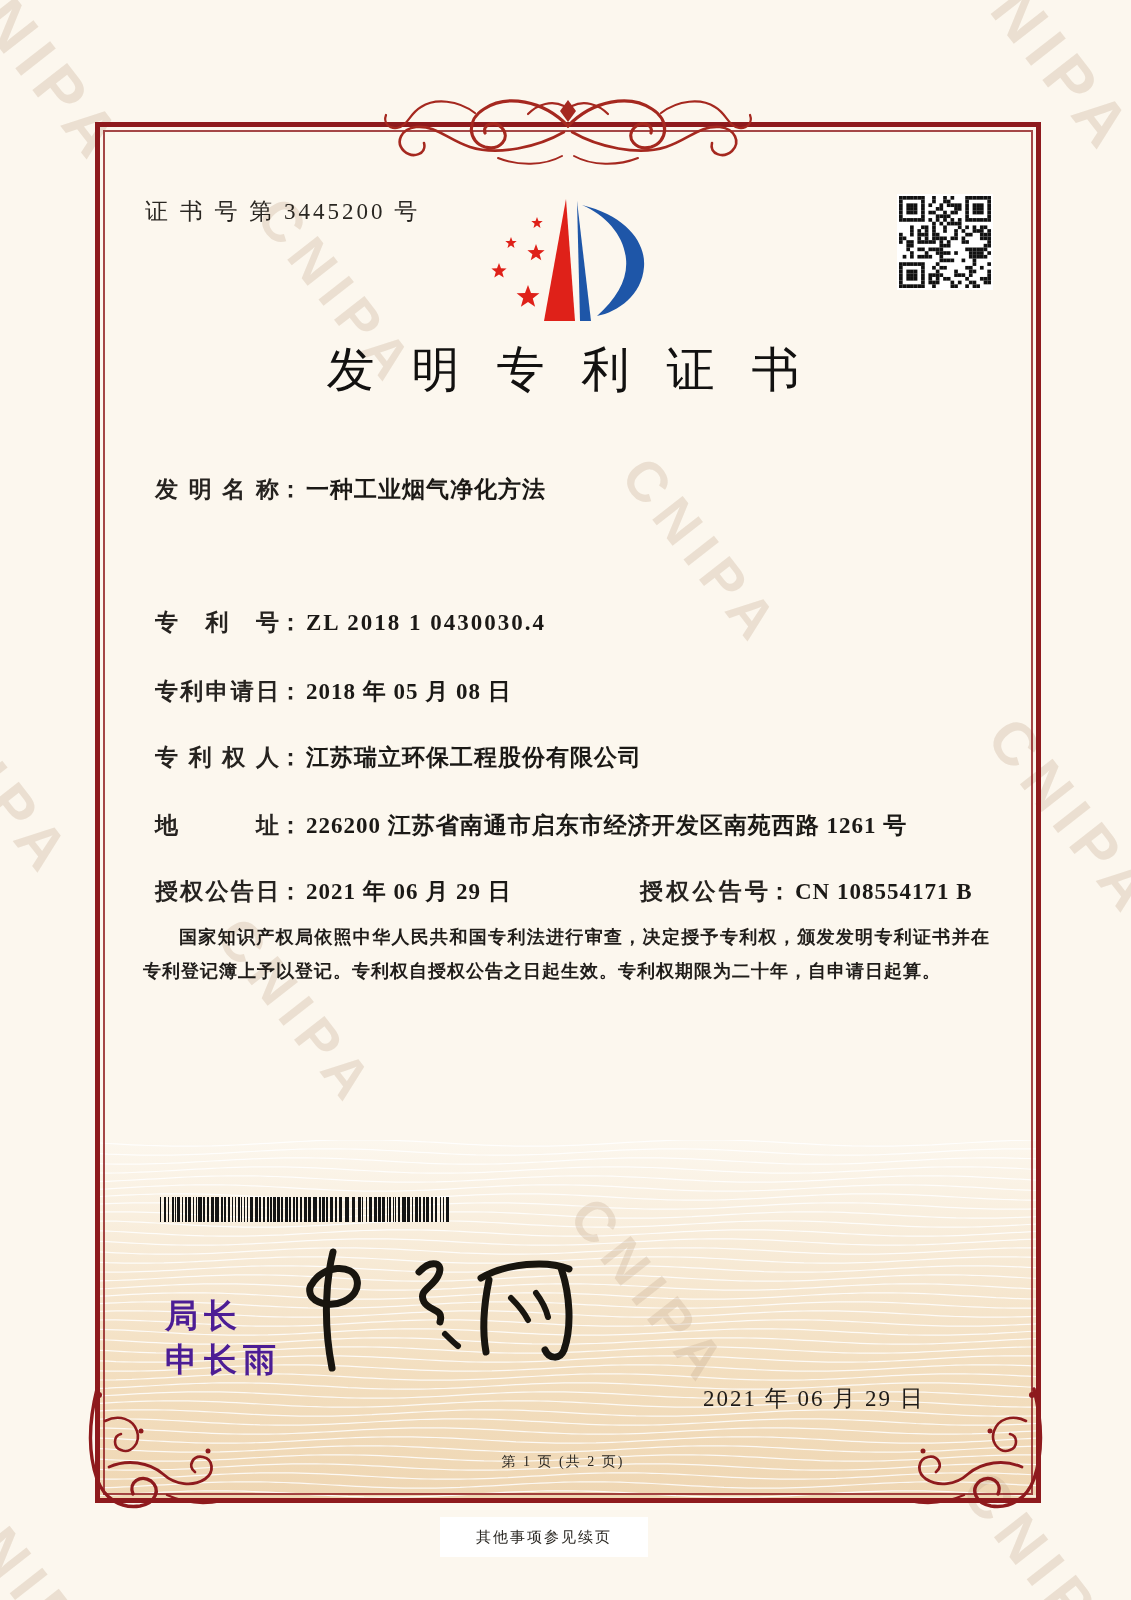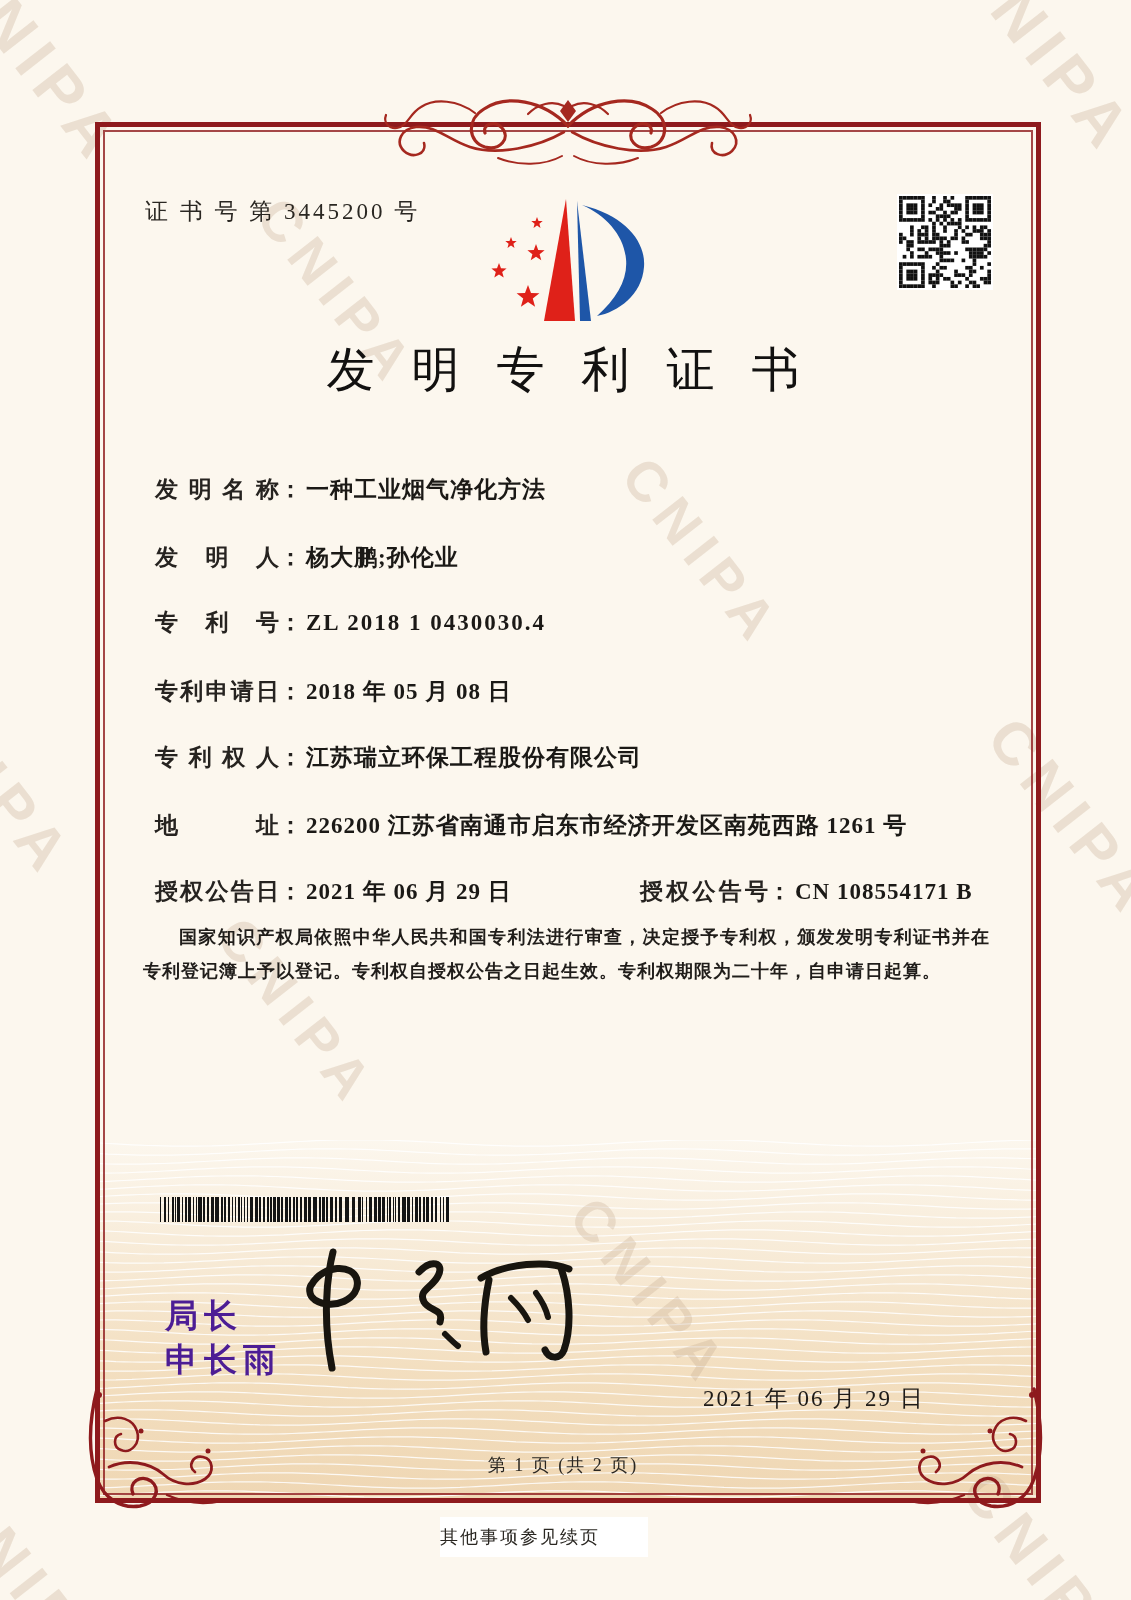--- a/index.html
+++ b/index.html
@@ -74,25 +74,25 @@
   
   .barcode{position:absolute;left:160px;top:1197px;z-index:4;}
   .signer{
     position:absolute;left:165px;z-index:4;
     font-family:"Liberation Sans","DejaVu Sans",sans-serif;
     font-size:33px;font-weight:600;letter-spacing:6px;color:#4c1d95;
   }
   .signer.t1{top:1294px}.signer.t2{top:1338px}
   .sig{position:absolute;left:295px;top:1238px;z-index:4;}
   .issue-date{position:absolute;left:703px;top:1383px;z-index:4;font-size:23px;letter-spacing:2px;color:#1e1b18;}
-  .pageinfo{position:absolute;left:95px;width:936px;top:1453px;z-index:4;text-align:center;font-size:18px;letter-spacing:2px;color:#2a2722;}
+  .pageinfo{position:absolute;left:95px;width:936px;top:1453px;z-index:4;text-align:center;font-size:14px;letter-spacing:2px;color:#2a2722;}
   .contnote{
     position:absolute;left:440px;top:1517px;width:208px;height:40px;z-index:4;
-    background:#ffffff;line-height:40px;
-    font-size:18px;letter-spacing:2px;color:#2a2722;
+    background:#ffffff;text-align:center;line-height:40px;
+    font-size:15px;letter-spacing:2px;color:#2a2722;
   }
 </style>
 </head>
 <body>
 
 <div class="page">
 
   <div class="waves">
     <svg id="waves-svg" width="936" height="358" xmlns="http://www.w3.org/2000/svg">
         <path d="M0 3.0 L8 3.5 L16 3.9 L24 4.4 L32 4.8 L40 5.1 L48 5.5 L56 5.7 L64 5.9 L72 6.1 L80 6.2 L88 6.2 L96 6.2 L104 6.0 L112 5.9 L120 5.6 L128 5.3 L136 5.0 L144 4.6 L152 4.2 L160 3.7 L168 3.3 L176 2.8 L184 2.4 L192 1.9 L200 1.5 L208 1.1 L216 0.7 L224 0.4 L232 0.2 L240 -0.0 L248 -0.1 L256 -0.2 L264 -0.2 L272 -0.1 L280 0.0 L288 0.2 L296 0.5 L304 0.8 L312 1.2 L320 1.6 L328 2.0 L336 2.4 L344 2.9 L352 3.4 L360 3.8 L368 4.3 L376 4.7 L384 5.1 L392 5.4 L400 5.7 L408 5.9 L416 6.1 L424 6.2 L432 6.2 L440 6.2 L448 6.1 L456 5.9 L464 5.7 L472 5.4 L480 5.1 L488 4.7 L496 4.3 L504 3.8 L512 3.4 L520 2.9 L528 2.4 L536 2.0 L544 1.6 L552 1.2 L560 0.8 L568 0.5 L576 0.2 L584 0.0 L592 -0.1 L600 -0.2 L608 -0.2 L616 -0.1 L624 -0.0 L632 0.2 L640 0.4 L648 0.7 L656 1.1 L664 1.5 L672 1.9 L680 2.4 L688 2.8 L696 3.3 L704 3.7 L712 4.2 L720 4.6 L728 5.0 L736 5.3 L744 5.6 L752 5.9 L760 6.0 L768 6.2 L776 6.2 L784 6.2 L792 6.1 L800 5.9 L808 5.7 L816 5.4 L824 5.1 L832 4.8 L840 4.3 L848 3.9 L856 3.5 L864 3.0 L872 2.5 L880 2.1 L888 1.6 L896 1.2 L904 0.9 L912 0.5 L920 0.3 L928 0.1 L936 -0.1" fill="none" stroke="rgba(255,255,255,.85)" stroke-width="1.2"></path>
@@ -491,23 +491,20 @@
       <rect x="66.24" y="88.32" width="3.68" height="3.68" fill="#111"></rect>
       <rect x="73.60" y="88.32" width="3.68" height="3.68" fill="#111"></rect>
       <rect x="77.28" y="88.32" width="3.68" height="3.68" fill="#111"></rect>
     </svg>
 
   <div class="title">发明专利证书</div>
 
   <div class="frow r0">
     <span class="flabel">发明名称</span><span class="fcolon">：</span><span class="fvalue">一种工业烟气净化方法</span>
   </div>
-  <div class="frow r1">
-    <span class="flabel">发明人</span><span class="fcolon">：</span><span class="fvalue">杨大鹏;孙伦业</span>
-  </div>
   <div class="frow r2">
     <span class="flabel">专利号</span><span class="fcolon">：</span><span class="fvalue patno">ZL 2018 1 0430030.4</span>
   </div>
   <div class="frow r3">
     <span class="flabel">专利申请日</span><span class="fcolon">：</span><span class="fvalue">2018 年 05 月 08 日</span>
   </div>
   <div class="frow r4">
     <span class="flabel">专利权人</span><span class="fcolon">：</span><span class="fvalue">江苏瑞立环保工程股份有限公司</span>
   </div>
   <div class="frow r5">

